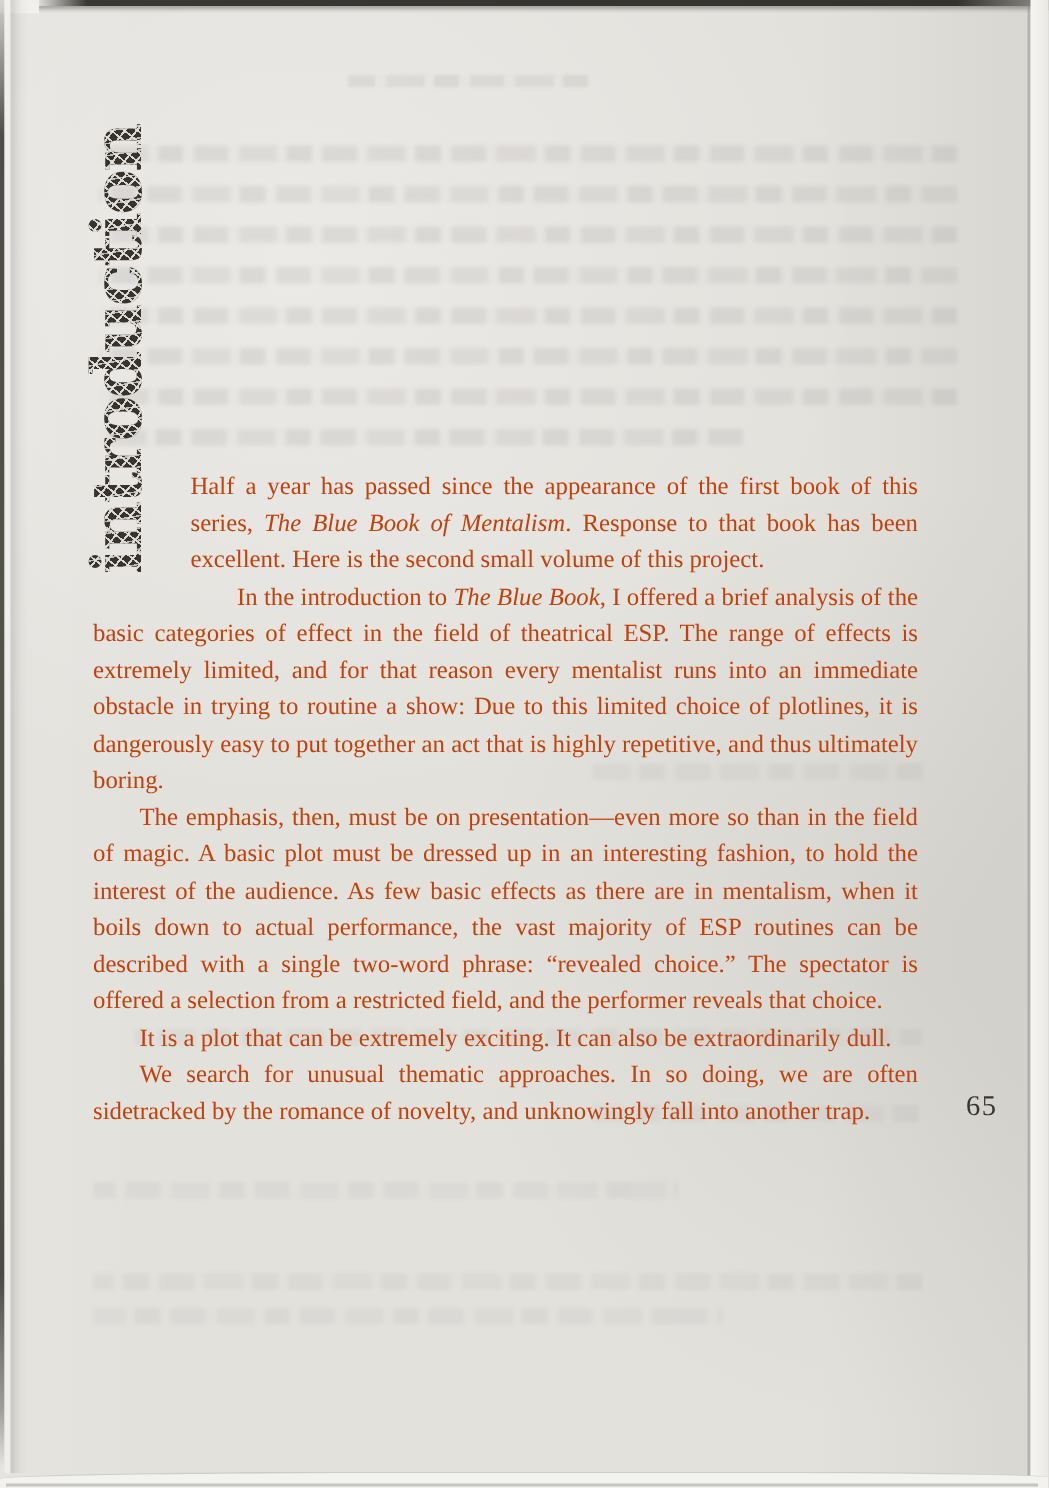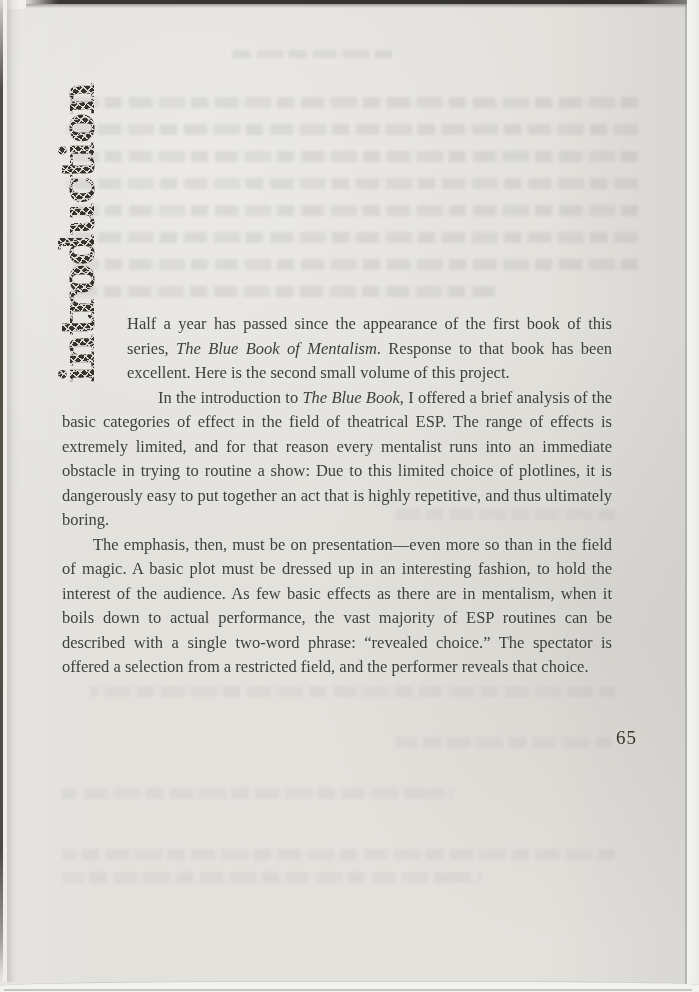--- a/index.html
+++ b/index.html
@@ -63,30 +63,30 @@
       -webkit-background-clip: text;
       background-clip: text;
       color: transparent;
     }
   }
 
   
   .column {
     position: absolute; left: 62px; top: 312px; width: 550px; z-index: 3;
     font-size: 16.5px; line-height: 24.5px;
-    color: #404040;
+    color: #c2410c;
     text-align: justify;
   }
   .column p { margin: 0; text-indent: 31px; }
   .column p.first { text-indent: 0; }
   .column em { font-style: italic; }
   .title-spacer { float: left; width: 65px; height: 76px; }
 
   .pagenum {
-    position: absolute; left: 616px; top: 727px; z-index: 3;
+    position: absolute; left: 644px; top: 727px; z-index: 3;
     font-size: 19px; color: #3a352f; letter-spacing: 1px;
   }
 
   
   .edge { position: absolute; z-index: 5; pointer-events: none; }
   .edge-top {
     left: 24px; top: 0; right: 8px; height: 4px;
     background: linear-gradient(90deg, rgba(53,51,47,0) 0, #3a3833 34px, #34322e 92%, rgba(52,50,46,0.5));
     box-shadow: 0 2px 3px rgba(53,51,47,0.40);
   }
@@ -139,20 +139,22 @@
 
   <div class="vtitle-wrap">
     <span class="vtitle">introduction</span>
   </div>
 
   <div class="column">
     <span class="title-spacer"></span>
   <p class="first"><span>Half a year has passed since the appearance of the first book of this series, </span><em>The Blue Book of Mentalism</em><span>. Response to that book has been excellent. Here is the second small volume of this project.</span></p>
       <p><span>In the introduction to </span><em>The Blue Book</em><span>, I offered a brief analysis of the basic categories of effect in the field of theatrical ESP. The range of effects is extremely limited, and for that reason every mentalist runs into an immediate obstacle in trying to routine a show: Due to this limited choice of plotlines, it is dangerously easy to put together an act that is highly repetitive, and thus ultimately boring.</span></p>
       <p><span>The emphasis, then, must be on presentation—even more so than in the field of magic. A basic plot must be dressed up in an interesting fashion, to hold the interest of the audience. As few basic effects as there are in mentalism, when it boils down to actual performance, the vast majority of ESP routines can be described with a single two-word phrase: “revealed choice.” The spectator is offered a selection from a restricted field, and the performer reveals that choice.</span></p>
+      <p><span>It is a plot that can be extremely exciting. It can also be extraordinarily dull.</span></p>
+      <p><span>We search for unusual thematic approaches. In so doing, we are often sidetracked by the romance of novelty, and unknowingly fall into another trap.</span></p>
     </div>
 
   <div class="pagenum">65</div>
 
   <div class="edge edge-top"></div>
   <div class="edge corner-tl"></div>
   <div class="edge corner-tr"></div>
   <div class="edge edge-left-dark"></div>
   <div class="edge edge-left-white"></div>
   <div class="edge edge-left-crease"></div>

